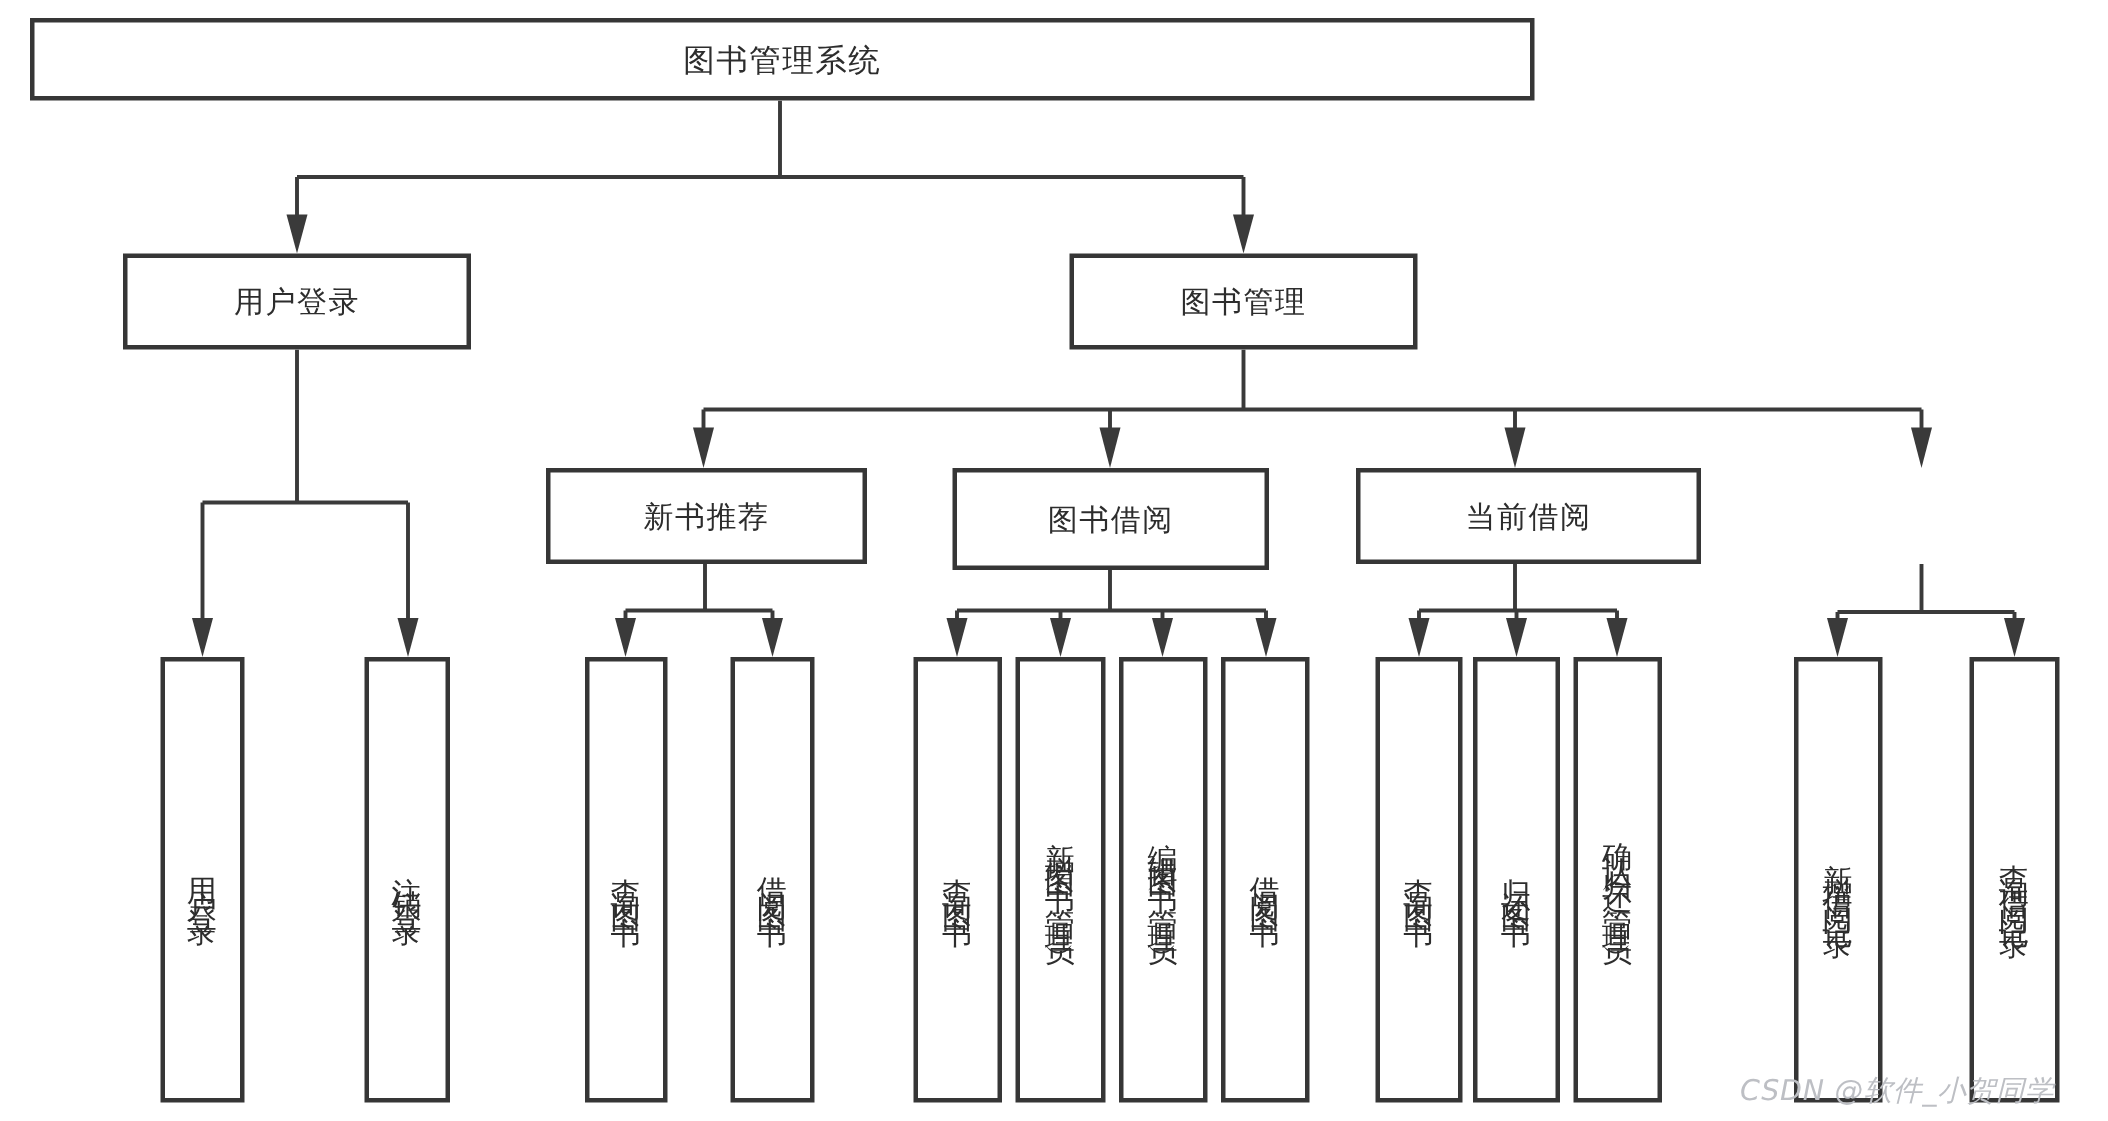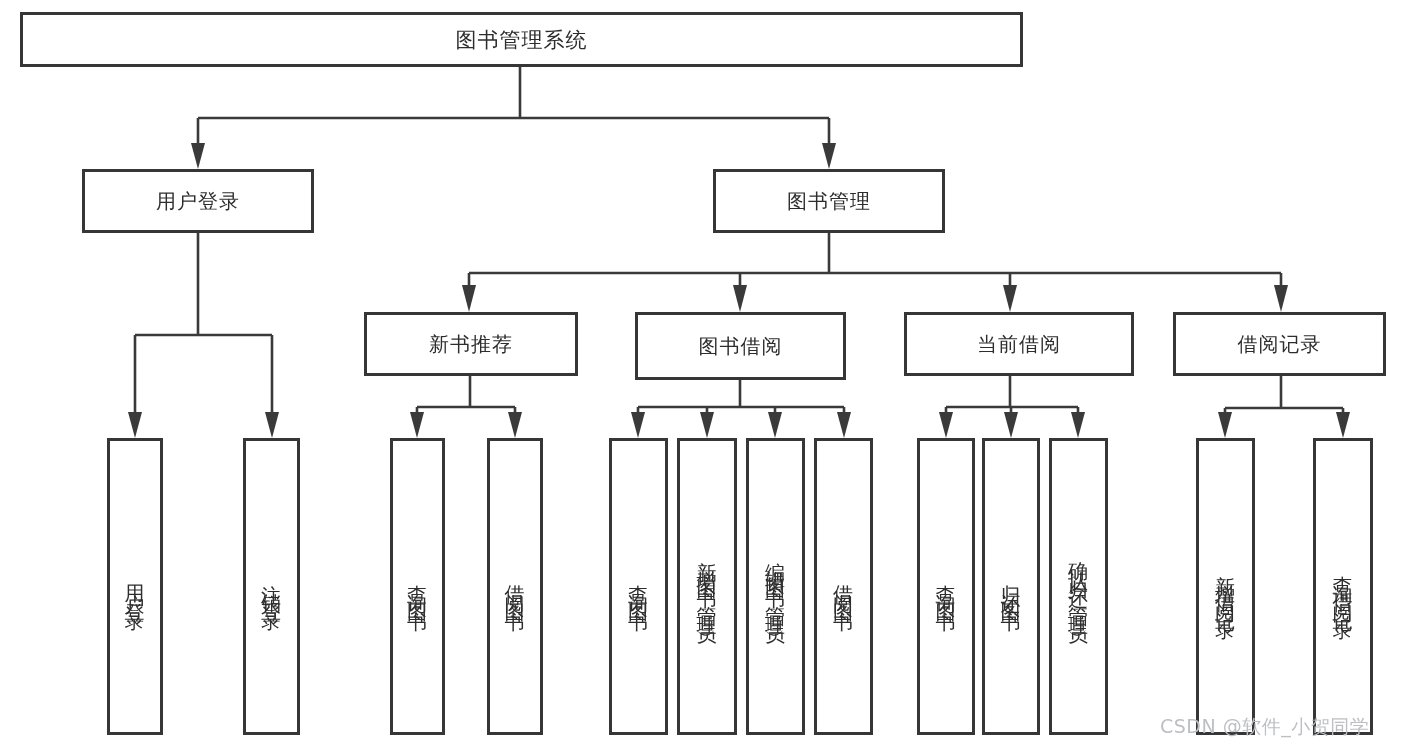--- a/index.html
+++ b/index.html
@@ -54,20 +54,21 @@
   }
   .watermark {
     position: absolute;
     left: 1160px;
     top: 714px;
     font-size: 19px;
     color: #bdbfc4;
     letter-spacing: 0.5px;
     white-space: nowrap;
     z-index: 3;
+    font-style: italic;
   }
 </style>
 </head>
 <body>
 
 <div class="canvas">
 
   <svg class="connectors" viewBox="0 0 1405 747">
 
     <g>
@@ -131,23 +132,20 @@
 
   <div class="node h" style="left:364px; top:312px; width:214px; height:64px;">
     <span class="label">新书推荐</span>
   </div>
   <div class="node h" style="left:635px; top:312px; width:211px; height:68px;">
     <span class="label">图书借阅</span>
   </div>
   <div class="node h" style="left:904px; top:312px; width:230px; height:64px;">
     <span class="label">当前借阅</span>
   </div>
-  <div class="node h" style="left:1173px; top:312px; width:213px; height:64px;">
-    <span class="label">借阅记录</span>
-  </div>
 
   <div class="node v" style="left:107px; top:438px; width:56px; height:297px;">
     <span class="label">用户登录</span>
   </div>
   <div class="node v" style="left:243px; top:438px; width:57px; height:297px;">
     <span class="label">注销登录</span>
   </div>
 
   <div class="node v" style="left:390px; top:438px; width:55px; height:297px;">
     <span class="label">查询图书</span>

